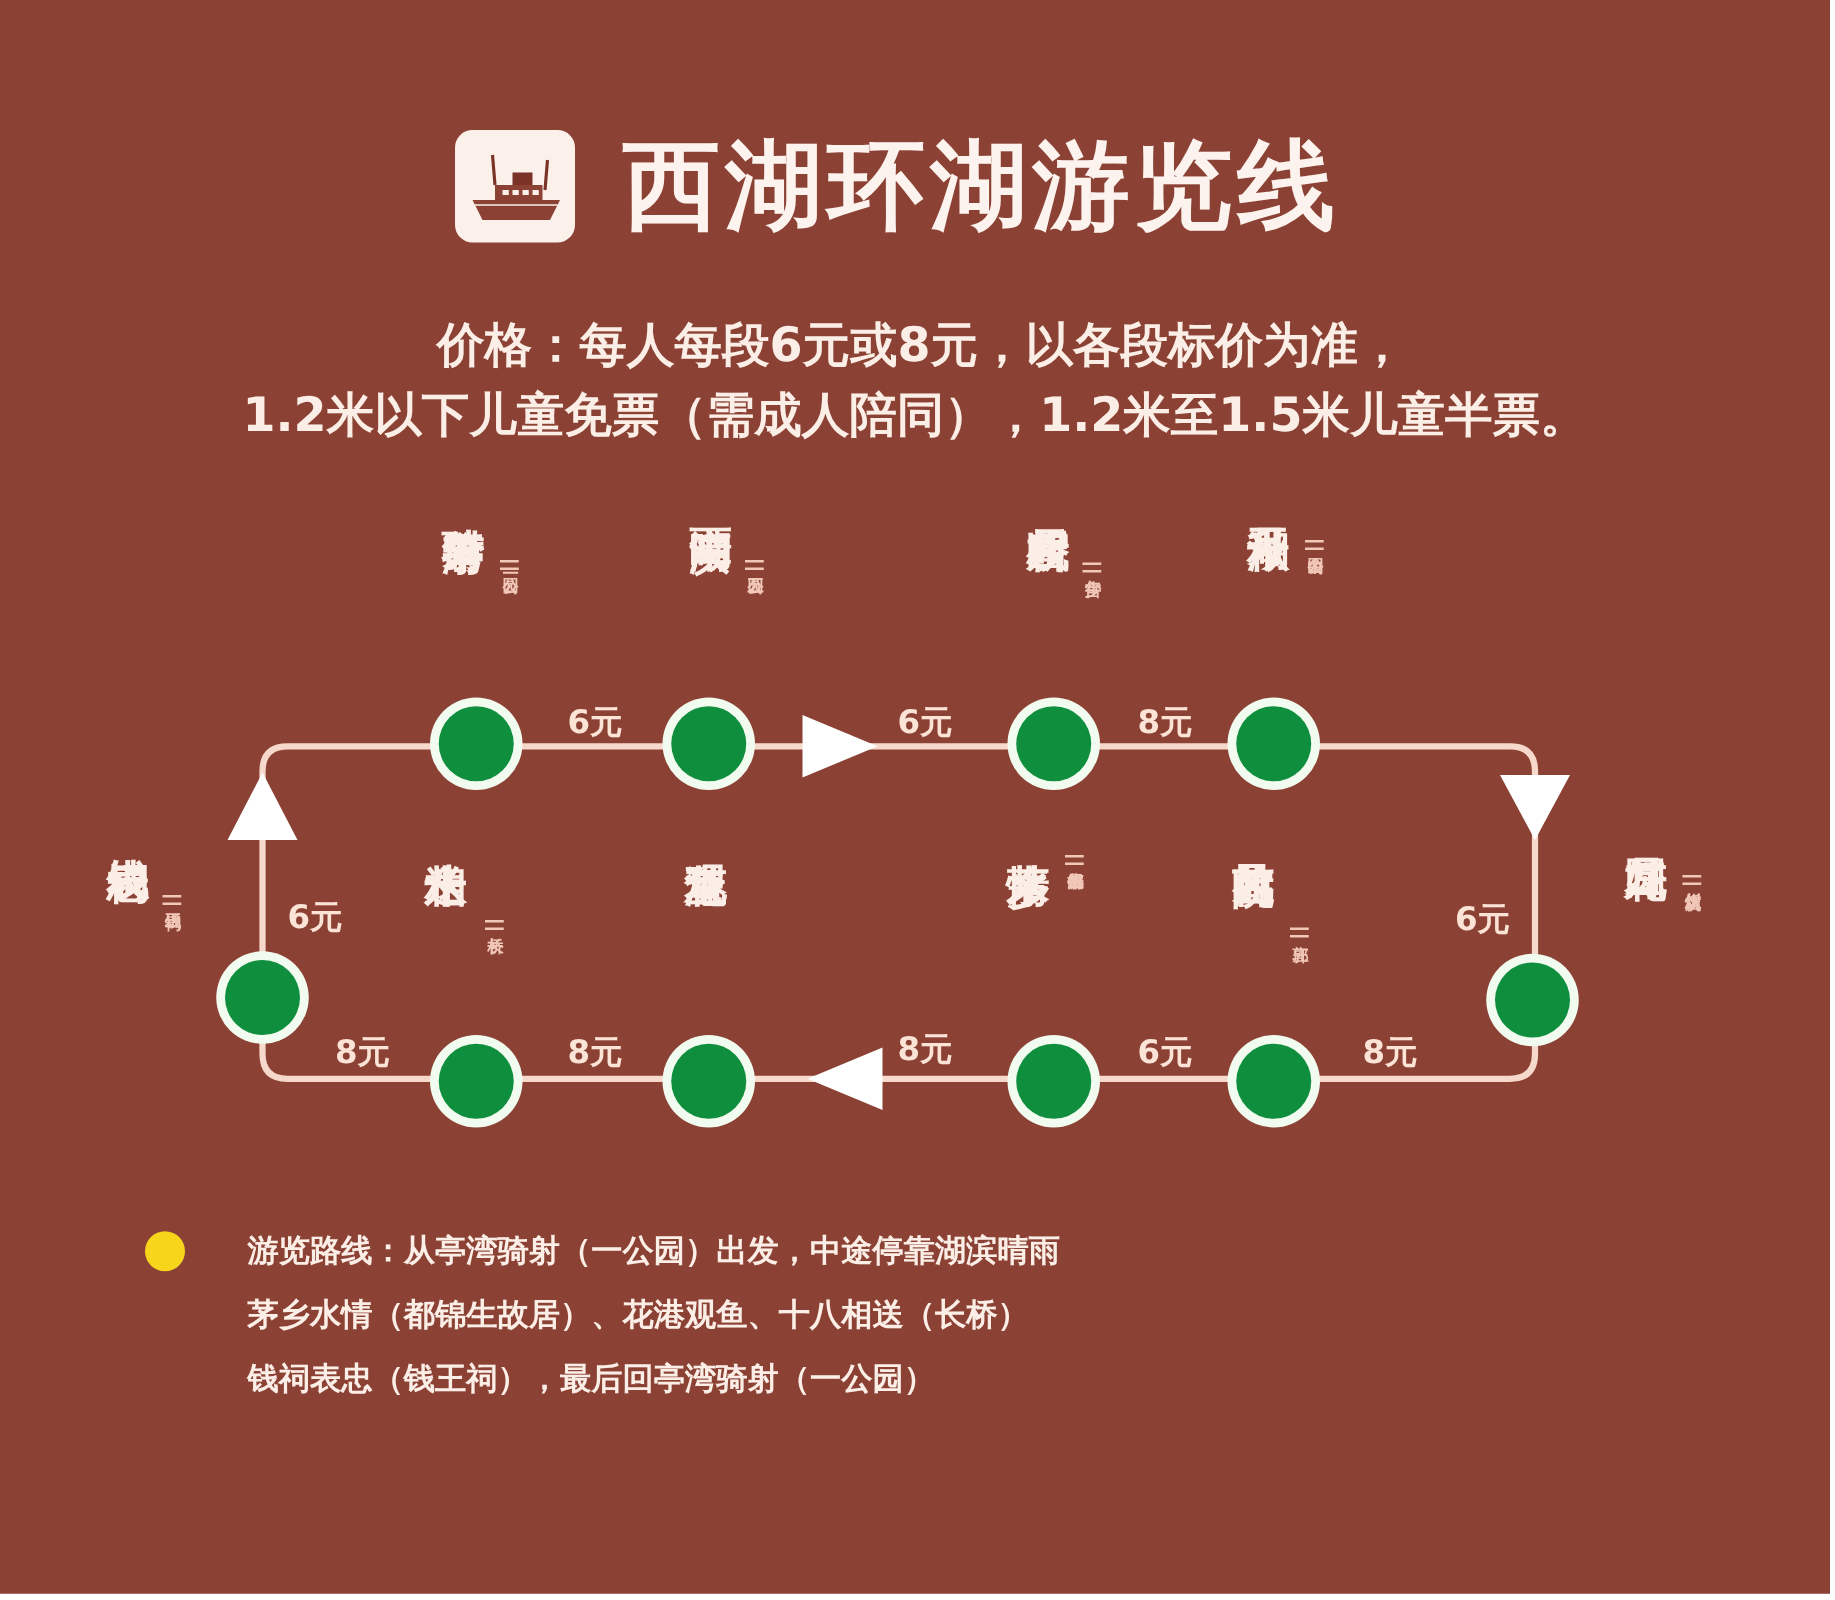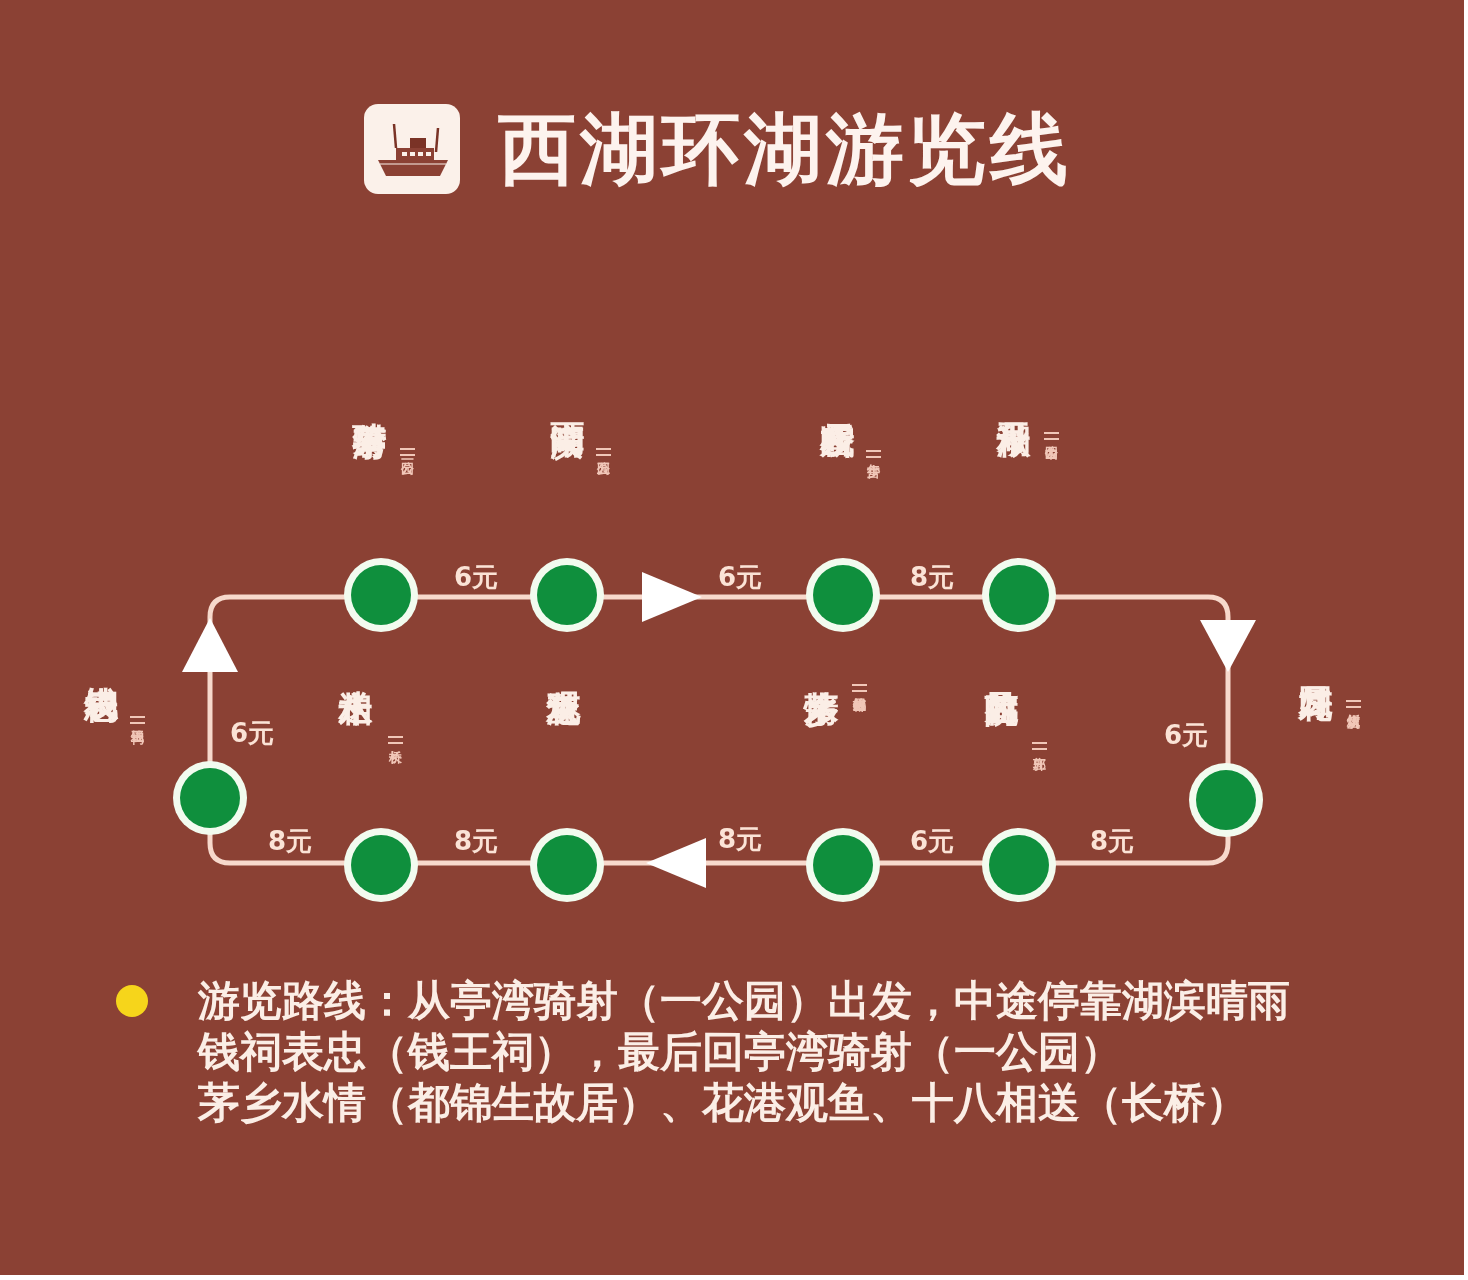--- a/index.html
+++ b/index.html
@@ -66,21 +66,21 @@
       padding: 2px 0;
     }
     .fare {
       position: absolute;
       font-size: 26px; font-weight: bold;
       color: #fbe3d6;
     }
     .route-desc {
       position: absolute; left: 198px; top: 975px;
       width: 1100px;
-      font-size: 42px; font-weight: bold;
+      font-size: 25px; font-weight: bold;
       line-height: 51px;
       color: #fbeee6;
     }
     .route-desc .dl { display: block; white-space: nowrap; }
     .route-desc .indent { padding-left: 14px; }
     .bullet {
       position: absolute; left: 116px; top: 985px;
       width: 32px; height: 32px; border-radius: 50%;
       background: #f6d51b;
     }
@@ -101,20 +101,24 @@
         <rect x="38" y="38" width="5" height="4" fill="#fbf1ea"></rect>
         <rect x="46" y="38" width="5" height="4" fill="#fbf1ea"></rect>
         <rect x="54" y="38" width="5" height="4" fill="#fbf1ea"></rect>
         <path d="M6 46 L76 46 L68 62 L14 62 Z" fill="#8b4134"></path>
         <line x1="8" y1="50" x2="74" y2="50" stroke="#fbf1ea" stroke-width="1.2"></line>
       </svg>
     </div>
     <div class="title">西湖环湖游览线</div>
   </div>
 
+  <div class="price">
+    <span class="line line1">价格：每人每段6元或8元，以各段标价为准，</span>
+    <span class="line line2">1.2米以下儿童免票（需成人陪同），1.2米至1.5米儿童半票。</span>
+  </div>
 
   <svg class="route" width="1464" height="960">
 
     <path d="M 230 597 L 1208 597 Q 1228 597 1228 617 L 1228 843 Q 1228 863 1208 863 L 230 863 Q 210 863 210 843 L 210 617 Q 210 597 230 597 Z" fill="none" stroke="#f7d9cc" stroke-width="5"></path>
 
     <polygon points="642,572 642,622 702,597" fill="#ffffff"></polygon>
     <polygon points="1200,620 1256,620 1228,672" fill="#ffffff"></polygon>
     <polygon points="706,838 706,888 646,863" fill="#ffffff"></polygon>
     <polygon points="182,672 238,672 210,618" fill="#ffffff"></polygon>
 
@@ -196,17 +200,17 @@
   <div class="fare" style="left:1090px; top:824px;">8元</div>
   <div class="fare" style="left:910px; top:824px;">6元</div>
   <div class="fare" style="left:718px; top:822px;">8元</div>
   <div class="fare" style="left:454px; top:824px;">8元</div>
   <div class="fare" style="left:268px; top:824px;">8元</div>
   <div class="fare" style="left:230px; top:716px;">6元</div>
 
   <div class="bullet"></div>
   <div class="route-desc">
     <span class="dl">游览路线：从亭湾骑射（一公园）出发，中途停靠湖滨晴雨</span>
+    <span class="dl">茅乡水情（都锦生故居）、花港观鱼、十八相送（长桥）</span>
     <span class="dl">钱祠表忠（钱王祠），最后回亭湾骑射（一公园）</span>
-    <span class="dl">茅乡水情（都锦生故居）、花港观鱼、十八相送（长桥）</span>
   </div>
 
 </div>
 
 </body></html>

